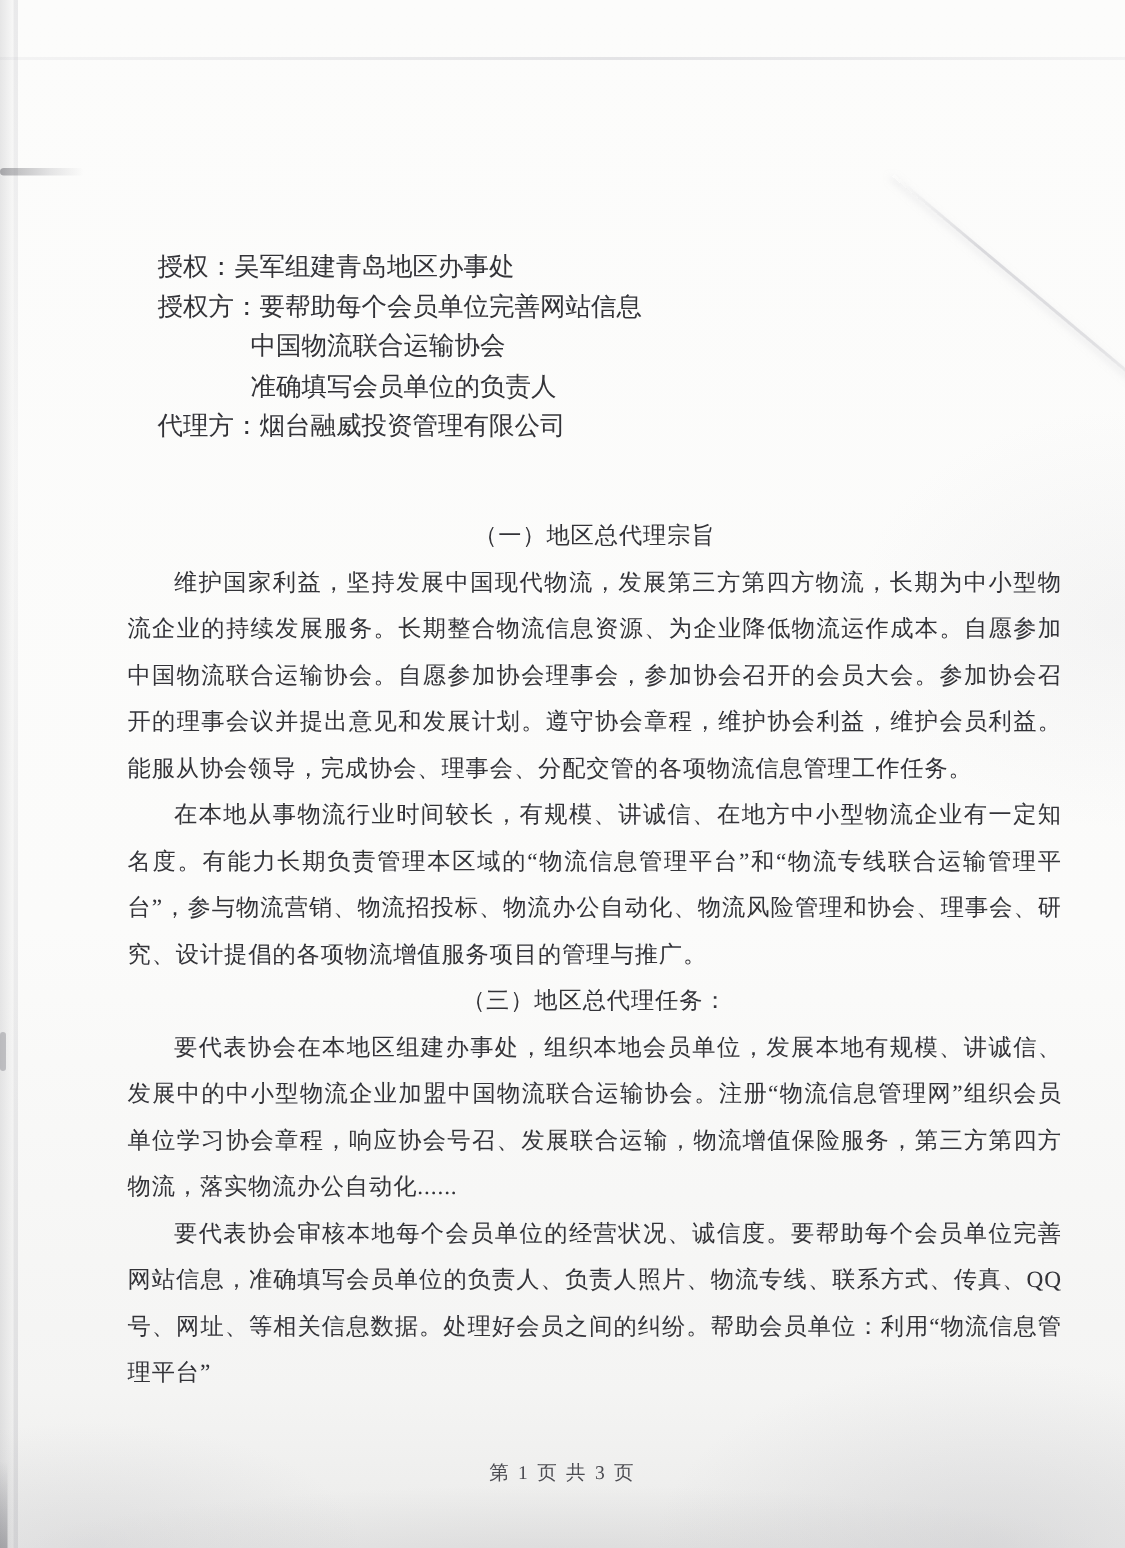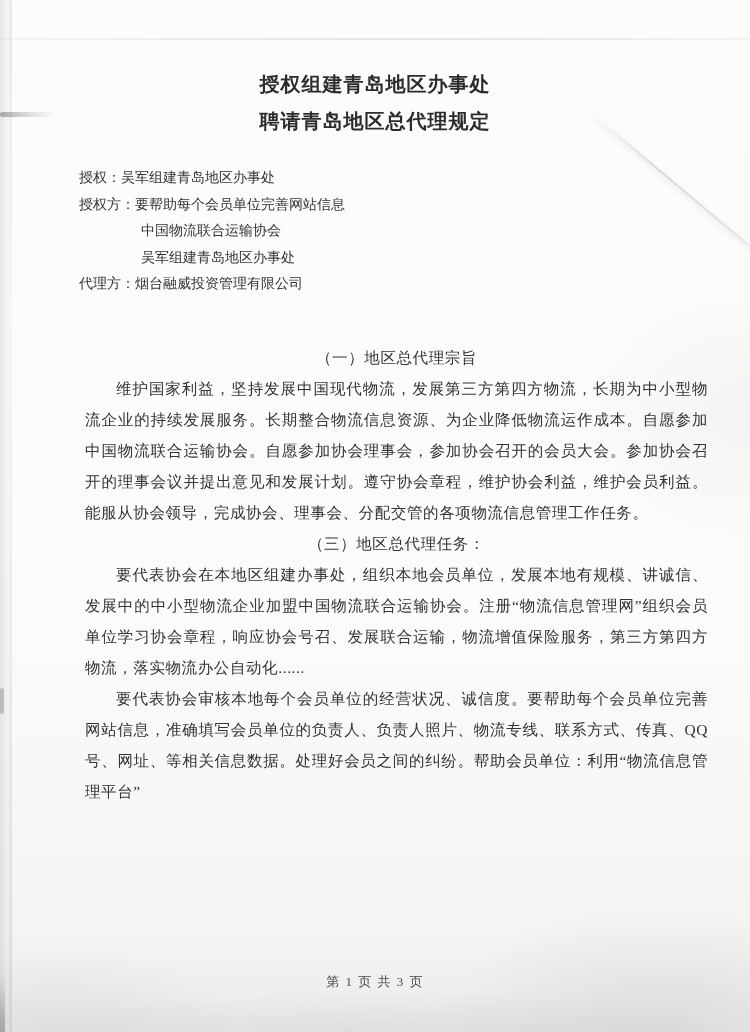--- a/index.html
+++ b/index.html
@@ -55,22 +55,22 @@
   }
   
   .title-block {
     position: absolute; left: 0; top: 66px; width: 100%;
     text-align: center;
     font-size: 20px; font-weight: bold; line-height: 37px;
     letter-spacing: 1px;
     color: #2c2c30;
   }
   .preamble {
-    position: absolute; left: 79px; top: 165px; width: 600px;
-    font-size: 14px; line-height: 26.6px;
+    position: absolute; left: 105px; top: 165px; width: 600px;
+    font-size: 17px; line-height: 26.6px;
     color: #333338;
   }
   .preamble .indent { padding-left: 62px; }
   .doc-body {
     position: absolute; left: 85px; top: 342px; width: 623px;
     font-size: 15.5px; line-height: 31px;
     letter-spacing: 0.6px;
     text-align: justify;
     color: #333338;
   }
@@ -89,37 +89,34 @@
 <div class="page">
 
   <div class="hairline-top"></div>
   <div class="crease-diagonal"></div>
   <div class="edge-left-shade"></div>
   <div class="fold-left"></div>
   <div class="smudge-left"></div>
   <div class="mark-left-low"></div>
   <div class="mark-bottom-left"></div>
 
-  <div class="title-block">
-    <div>授权组建青岛地区办事处</div>
-    <div>聘请青岛地区总代理规定</div>
-  </div>
 
   <div class="preamble">
     <div>授权：吴军组建青岛地区办事处</div>
     <div>授权方：要帮助每个会员单位完善网站信息</div>
     <div class="indent">中国物流联合运输协会</div>
-    <div class="indent">吴军组建青岛地区办事处</div>
+    <div class="indent">准确填写会员单位的负责人</div>
     <div>代理方：烟台融威投资管理有限公司</div>
   </div>
 
   <div class="doc-body">
     <div class="sec-heading">（一）地区总代理宗旨</div>
     <p class="para">维护国家利益，坚持发展中国现代物流，发展第三方第四方物流，长期为中小型物流企业的持续发展服务。长期整合物流信息资源、为企业降低物流运作成本。自愿参加中国物流联合运输协会。自愿参加协会理事会，参加协会召开的会员大会。参加协会召开的理事会议并提出意见和发展计划。遵守协会章程，维护协会利益，维护会员利益。能服从协会领导，完成协会、理事会、分配交管的各项物流信息管理工作任务。</p>
 
+    <p class="para">在本地从事物流行业时间较长，有规模、讲诚信、在地方中小型物流企业有一定知名度。有能力长期负责管理本区域的“物流信息管理平台”和“物流专线联合运输管理平台”，参与物流营销、物流招投标、物流办公自动化、物流风险管理和协会、理事会、研究、设计提倡的各项物流增值服务项目的管理与推广。</p>
 
     <div class="sec-heading">（三）地区总代理任务：</div>
     <p class="para">要代表协会在本地区组建办事处，组织本地会员单位，发展本地有规模、讲诚信、发展中的中小型物流企业加盟中国物流联合运输协会。注册“物流信息管理网”组织会员单位学习协会章程，响应协会号召、发展联合运输，物流增值保险服务，第三方第四方物流，落实物流办公自动化......</p>
     <p class="para">要代表协会审核本地每个会员单位的经营状况、诚信度。要帮助每个会员单位完善网站信息，准确填写会员单位的负责人、负责人照片、物流专线、联系方式、传真、QQ 号、网址、等相关信息数据。处理好会员之间的纠纷。帮助会员单位：利用“物流信息管理平台”</p>
   </div>
 
   <div class="footer">第 1 页 共 3 页</div>
 
 </div>
 

